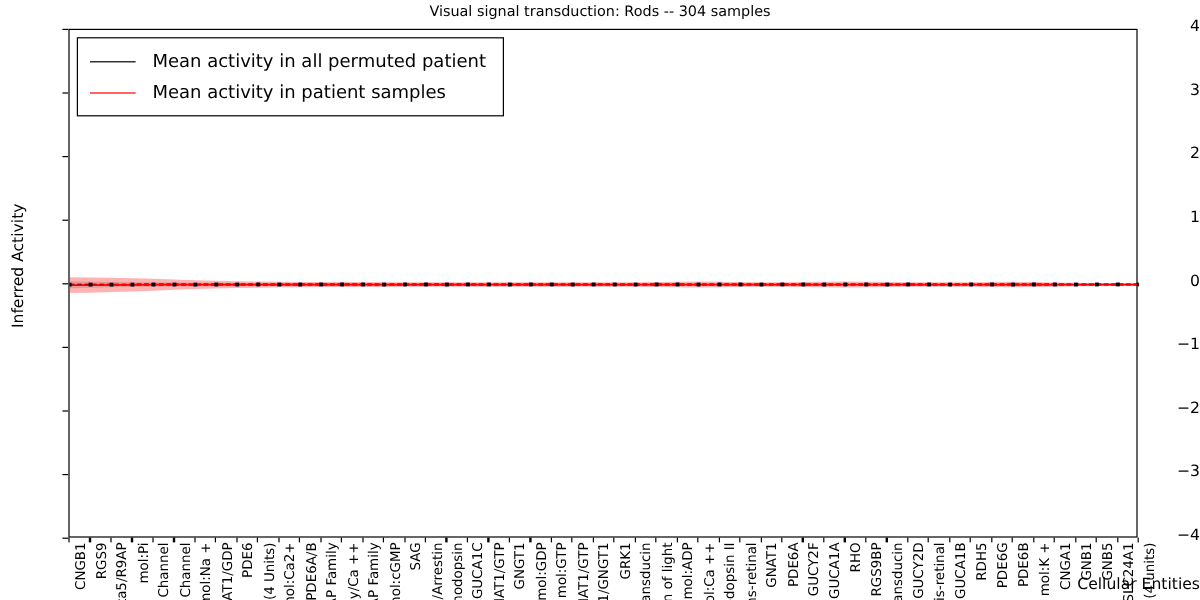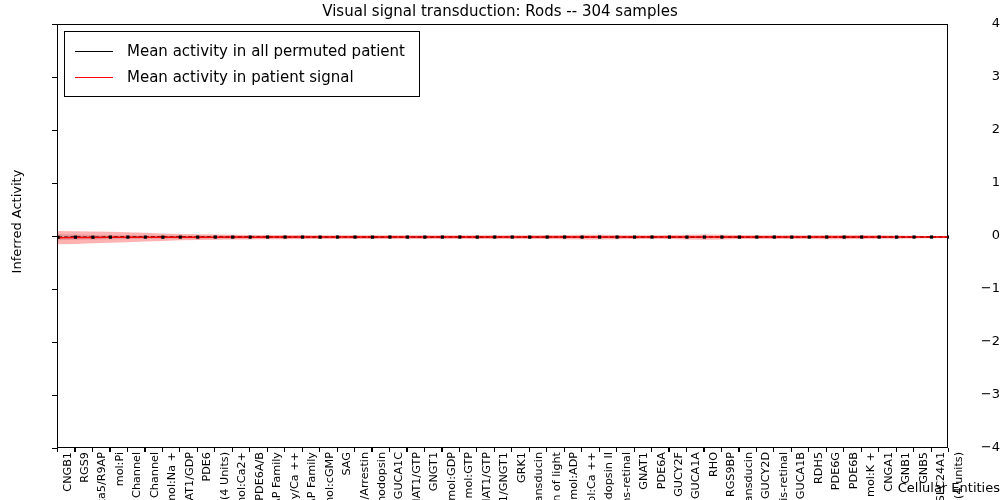--- a/index.html
+++ b/index.html
@@ -19,21 +19,21 @@
     left: 0; top: 0;
     width: 1000px;
     height: 500px;
   }
   .chart-title {
     position: absolute;
     left: 0;
     top: 2px;
     width: 1000px;
     text-align: center;
-    font-size: 15px;
+    font-size: 12px;
     color: #000;
     letter-spacing: 0px;
   }
   .axis-label-y {
     position: absolute;
     left: -74px;
     top: 214px;
     width: 180px;
     text-align: center;
     font-size: 13px;
@@ -333,17 +333,17 @@
 
   <div class="axis-label-x">Cellular Entities</div>
 
   <div id="legend">
     <div class="legend-row">
       <span class="legend-swatch" style="border-top-color: rgb(0, 0, 0);"></span>
       <span class="legend-text">Mean activity in all permuted patient</span>
     </div>
     <div class="legend-row">
       <span class="legend-swatch" style="border-top-color: rgb(255, 0, 0);"></span>
-      <span class="legend-text">Mean activity in patient signal</span>
+      <span class="legend-text">Mean activity in patient samples</span>
     </div>
   </div>
 
 </div>
 
 </body></html>

